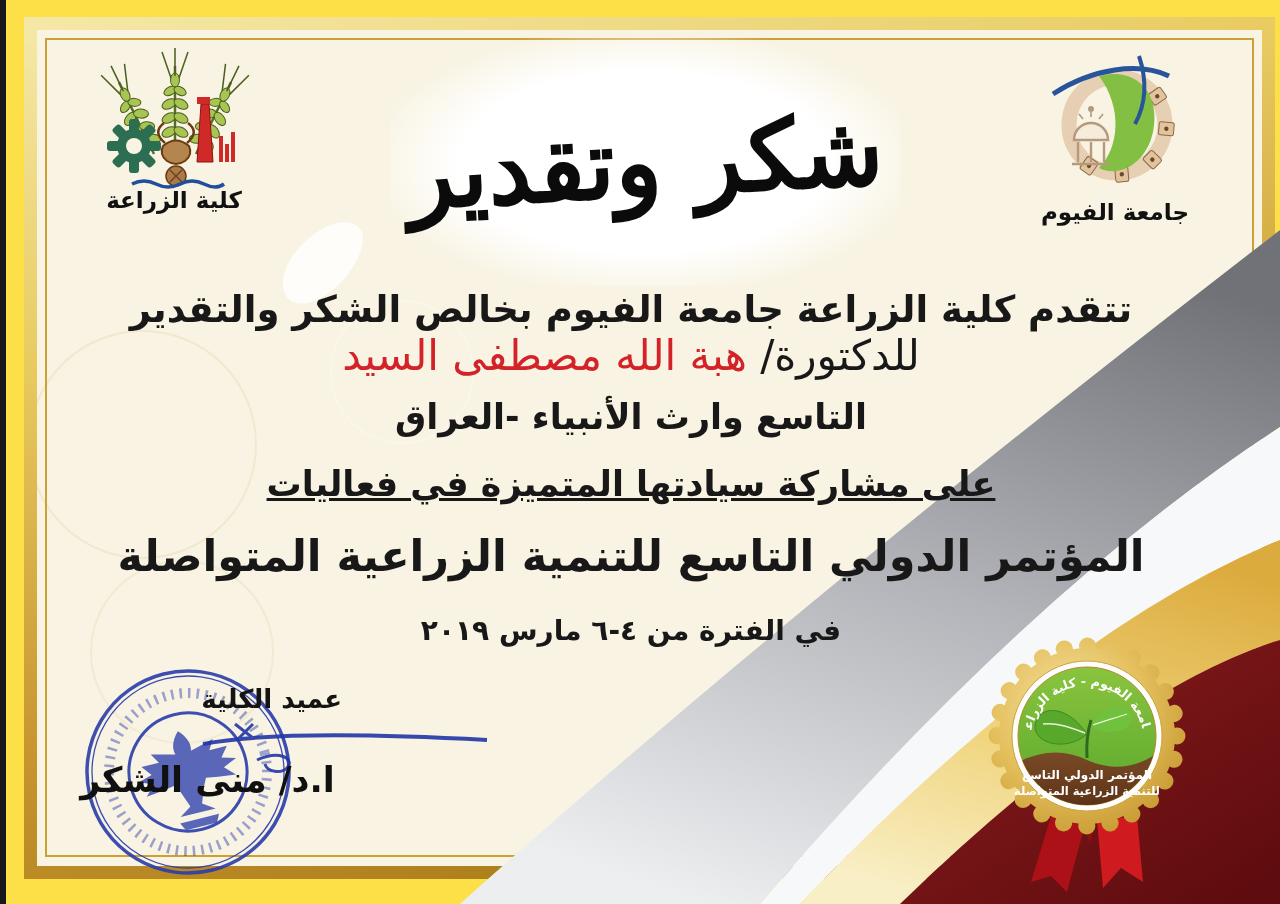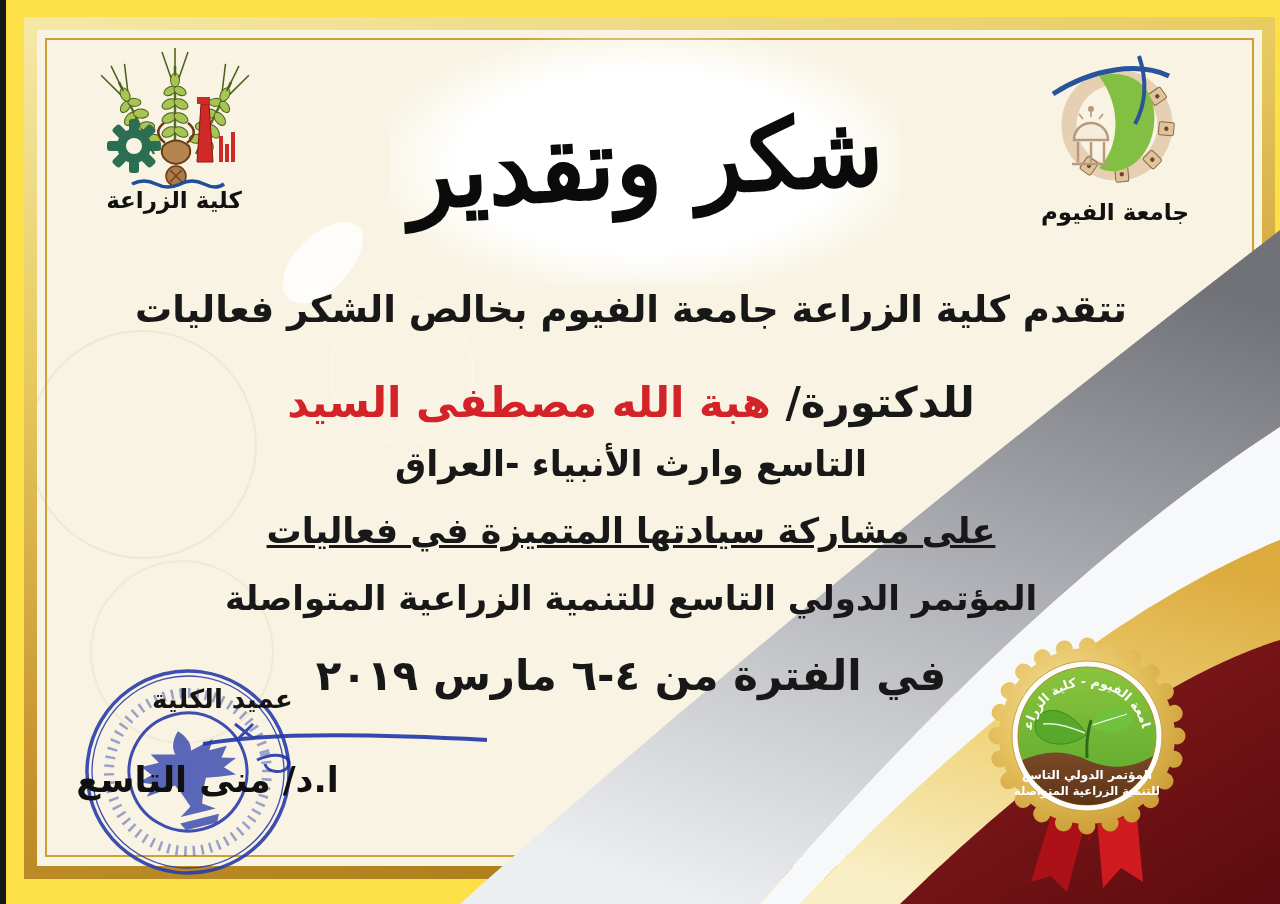--- a/index.html
+++ b/index.html
@@ -22,28 +22,28 @@
   
   .edge{left:0;top:0;width:6px;height:904px;background:#17171b;}
   
   .callig{left:390px;top:38px;width:510px;height:248px;display:flex;align-items:center;justify-content:center;
     background:radial-gradient(ellipse at center,#ffffff 52%,rgba(255,255,255,0) 78%);}
   .callig span{font-family:"DejaVu Serif",serif;font-size:97px;font-weight:700;color:#0b0b0b;
     transform:rotate(-3deg);white-space:nowrap;letter-spacing:-2px;}
   
   .content{left:88px;top:288px;width:1086px;text-align:center;direction:rtl;color:#181818;}
   .l-intro{font-size:37px;font-weight:700;}
-  .l-recipient{margin-top:47px;font-size:42px;font-weight:700;}
+  .l-recipient{font-size:42px;font-weight:400;}
   .l-recipient .red{color:#d32228;}
   .l-affil{margin-top:17px;font-size:35px;font-weight:700;}
   .l-r1{margin-top:27px;font-size:35px;font-weight:700;text-decoration:underline;}
-  .l-r2{margin-top:27px;font-size:34px;font-weight:700;}
-  .l-date{margin-top:33px;font-size:42px;font-weight:700;}
-  
-  .roles{left:152px;top:685px;width:210px;text-align:left;direction:rtl;color:#141414;
+  .l-r2{margin-top:27px;font-size:43px;font-weight:700;}
+  .l-date{margin-top:33px;font-size:28px;font-weight:700;}
+  
+  .roles{left:132px;top:685px;width:210px;text-align:right;direction:rtl;color:#141414;
     font-size:26px;font-weight:700;line-height:1.12;}
   .signer{left:55px;top:760px;width:305px;text-align:center;direction:rtl;color:#101010;
     font-size:35px;font-weight:800;white-space:nowrap;}
   svg{display:block;}
   text{font-family:"DejaVu Sans",sans-serif;}
 </style>
 </head>
 <body>
 
 <div class="cert">
@@ -156,21 +156,21 @@
       <path d="M-13,12 L-13,32 M0,12 L0,32 M13,12 L13,32 M-19,34 L19,34" stroke-width="2.4" fill="none"></path>
     </g>
     <text x="80" y="170" text-anchor="middle" font-size="23" font-weight="700" fill="#111" direction="rtl">جامعة الفيوم</text>
   </svg>
 
   <div class="abs callig">
     <span>شكر وتقدير</span>
   </div>
 
   <div class="abs content">
-    <div class="l-intro">تتقدم كلية الزراعة جامعة الفيوم بخالص الشكر فعاليات</div>
+    <div class="l-intro">تتقدم كلية الزراعة جامعة الفيوم بخالص الشكر والتقدير</div>
     <div class="l-recipient"><span>للدكتورة/</span> <span class="red">هبة الله مصطفى السيد</span></div>
     <div class="l-affil">التاسع وارث الأنبياء -العراق</div>
     <div class="l-r1">على مشاركة سيادتها المتميزة في فعاليات</div>
     <div class="l-r2">المؤتمر الدولي التاسع للتنمية الزراعية المتواصلة</div>
     <div class="l-date">في الفترة من ٤-٦ مارس ٢٠١٩</div>
   </div>
 
   <svg class="abs" style="left:48px;top:652px" width="285" height="245" viewBox="0 0 285 245">
     <g transform="rotate(-14 140 120)" stroke="#2a3cab" fill="none" opacity="0.9">
       <circle cx="140" cy="120" r="101" stroke-width="3.5"></circle>
@@ -188,21 +188,21 @@
     <g stroke="#2336a8" fill="none" opacity="0.9">
       <path d="M8,32 C70,20 180,22 292,28" stroke-width="4"></path>
       <path d="M40,12 L58,26 M58,12 L42,28" stroke-width="3"></path>
       <path d="M62,48 C84,38 100,46 92,56 C86,62 72,60 70,52" stroke-width="3"></path>
     </g>
   </svg>
 
   <div class="abs roles">
     <div>عميد الكلية</div>
   </div>
-  <div class="abs signer">ا.د/ منى التاسع</div>
+  <div class="abs signer">ا.د/ منى الشكر</div>
 
   <svg class="abs" style="left:985px;top:630px" width="205" height="274" viewBox="0 0 205 274">
     <defs>
       <radialGradient id="medGold" cx="0.4" cy="0.35" r="0.8">
         <stop offset="0" stop-color="#f8e7ae"></stop>
           <stop offset="0.55" stop-color="#e4bf5c"></stop>
         <stop offset="1" stop-color="#c2922a"></stop>
       </radialGradient>
       <linearGradient id="medGreen" x1="0" y1="0" x2="0" y2="1">
         <stop offset="0" stop-color="#8ac43e"></stop>

